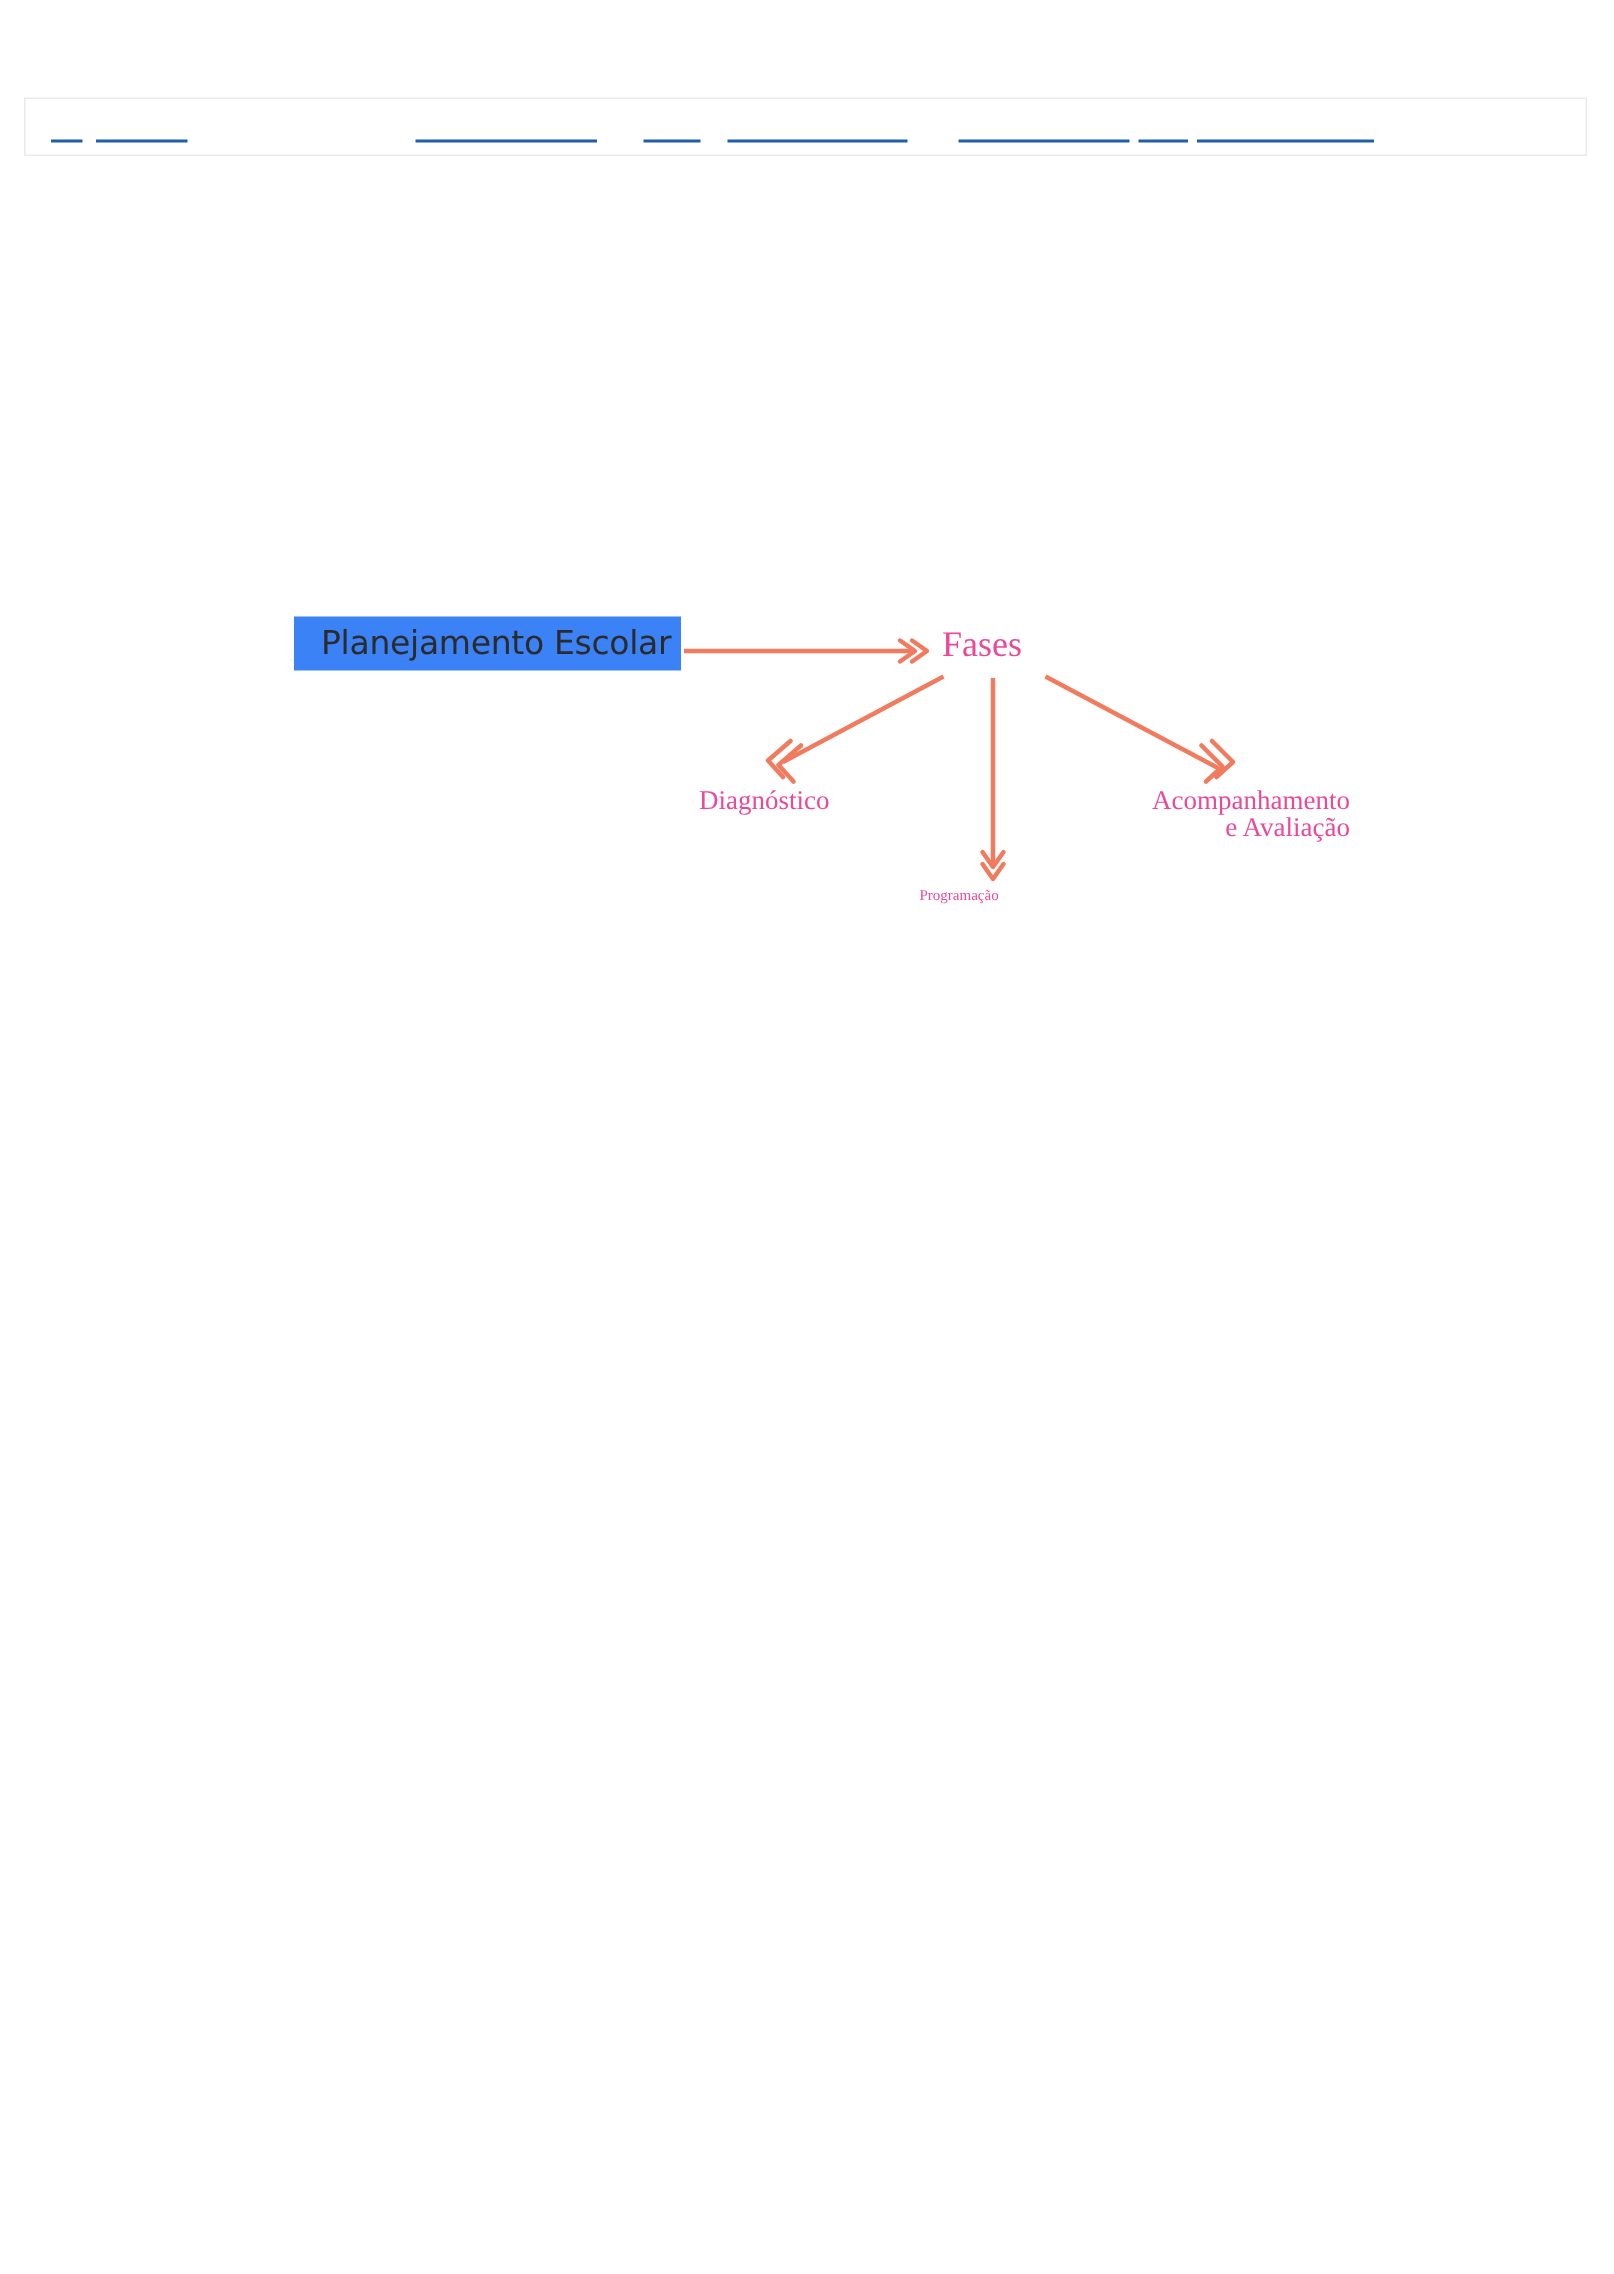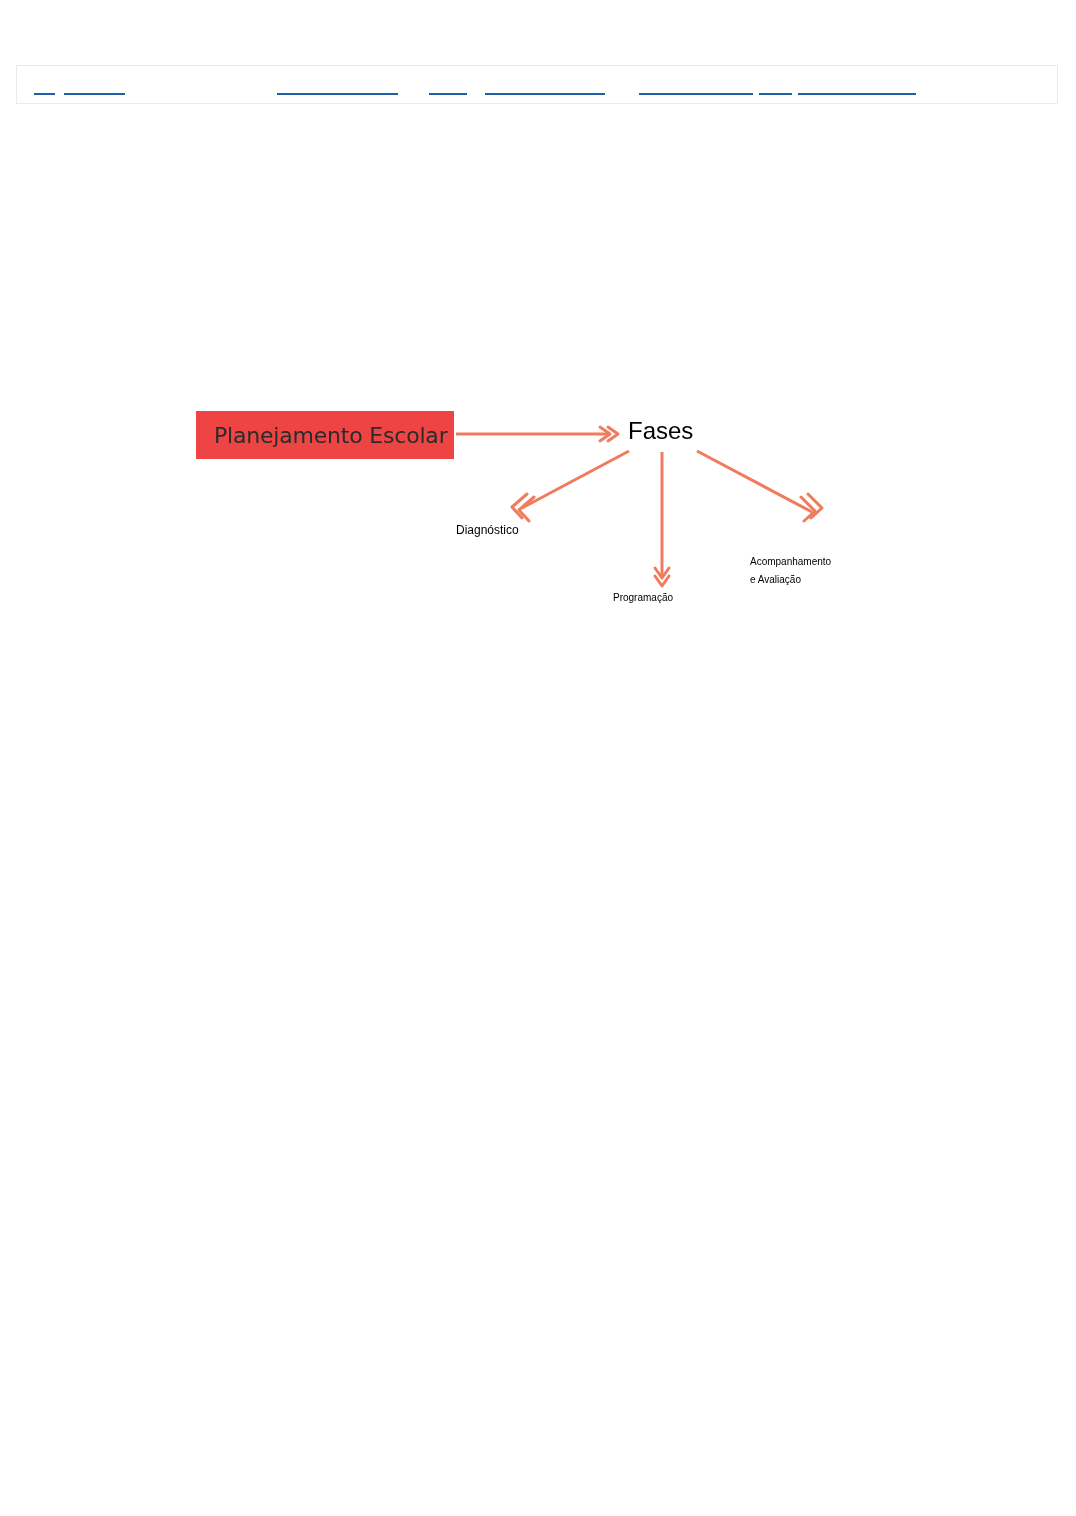--- a/index.html
+++ b/index.html
@@ -49,61 +49,62 @@
     height: 1516px;
     pointer-events: none;
   }
 
   
   #root-box {
     position: absolute;
     left: 196px;
     top: 411px;
     width: 258px;
-    height: 48px;
-    background: #ef4444;
+    height: 36px;
+    background: #3b82f6;
     display: flex;
     align-items: center;
     box-sizing: border-box;
     padding-left: 18px;
   }
   #root-box .label {
     font-size: 22px;
     color: #2b2b2b;
     font-family: "DejaVu Sans", sans-serif;
     letter-spacing: -0.2px;
     white-space: nowrap;
   }
 
   
   .node-label {
     position: absolute;
-    color: #000000;
-    font-family: Liberation Sans, sans-serif;
+    color: #ec4899;
+    font-family: Liberation Serif, serif;
     white-space: nowrap;
+    text-align: right;
   }
   #node-fases {
     left: 628px;
     top: 417px;
     font-size: 24px;
   }
   #node-diagnostico {
-    left: 456px;
+    left: 466px;
     top: 523px;
-    font-size: 12px;
+    font-size: 18px;
   }
   #node-programacao {
     left: 613px;
     top: 592px;
     font-size: 10px;
   }
   #node-acompanhamento {
     left: 750px;
-    top: 553px;
-    font-size: 10px;
+    top: 524px;
+    font-size: 18px;
     line-height: 18px;
     white-space: normal;
     width: 150px;
   }
 </style>
 </head>
 <body>
 
 <div id="top-bar">
   <a class="navlink" style="left:17px;  width:21px;"></a>

